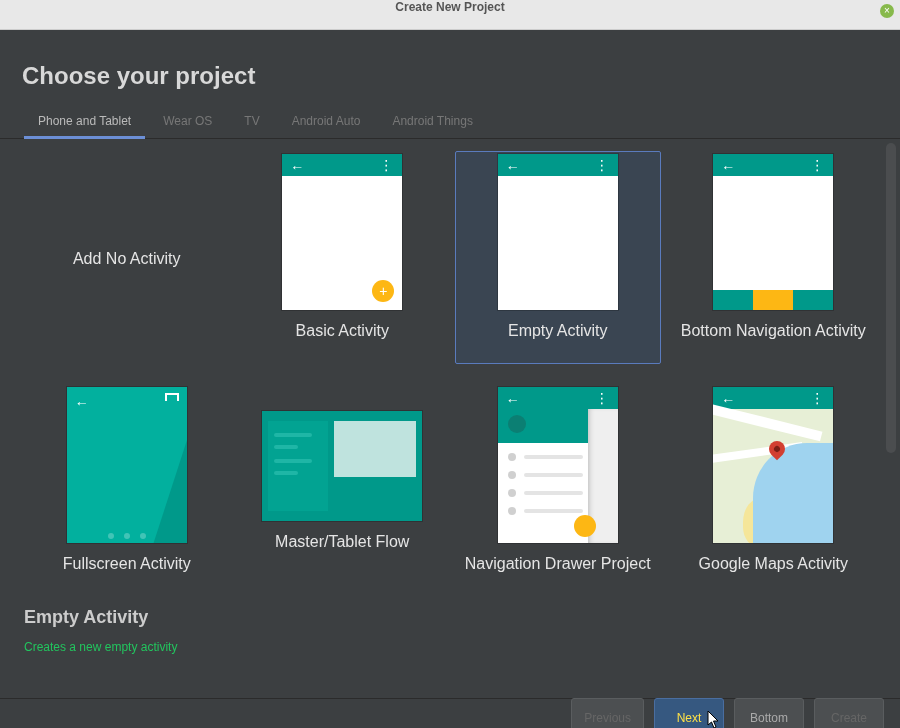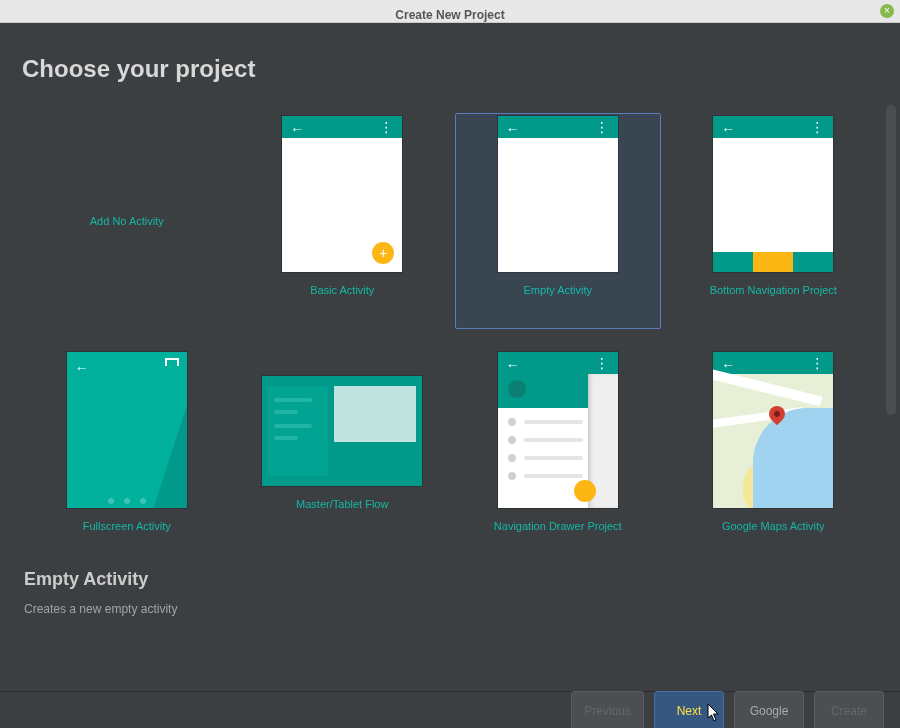--- a/index.html
+++ b/index.html
@@ -1,18 +1,18 @@
 <!DOCTYPE html>
 <html><head>
 <meta charset="utf-8">
 <style>
   * { box-sizing: border-box; margin: 0; padding: 0; }
   html, body { width: 900px; height: 728px; font-family: "Segoe UI", Arial, sans-serif; }
   .titlebar {
-    height: 23px; background: #e8e8e8; display: flex; align-items: flex-end;
+    height: 30px; background: #e8e8e8; display: flex; align-items: flex-start;
     justify-content: center; position: relative; border-bottom: 1px solid #ccc;
   }
   .titlebar .title { font-size: 12px; color: #555; font-weight: bold; }
   .titlebar .close {
     position: absolute; right: 6px; top: 4px; width: 14px; height: 14px;
     border-radius: 50%; background: #87b94b; display:flex; align-items:center; justify-content:center;
     color:#fff; font-size:10px; line-height:1;
   }
   .window { background: #3c3f41; color: #bbb; height: 706px; position: relative; }
   .header {
@@ -43,21 +43,21 @@
   .thumb {
     width: 120px; height: 156px; background: #fff; position: relative; overflow:hidden;
     box-shadow: 0 0 0 1px rgba(0,0,0,.2);
   }
   .tile.no-thumb .thumb { background: transparent; box-shadow:none; height:0; }
   .tile.no-thumb { justify-content:center; height: 210px; }
   .appbar { position:absolute; top:0; left:0; right:0; height:22px; background:#00998a; display:flex; align-items:center; justify-content:space-between; padding:0 8px;}
   .appbar .back { color:#fff; font-size:14px; line-height:1;}
   .appbar .dots { color:#fff; font-size:14px; letter-spacing:1px; line-height:1;}
   .fab { position:absolute; right:8px; bottom:8px; width:22px; height:22px; border-radius:50%; background:#fdb714; color:#fff; display:flex; align-items:center; justify-content:center; font-size:14px; line-height:1;}
-  .caption { font-size: 11px; color: #14b8a6; }
+  .caption { font-size: 16px; color: #e5e5e5; }
   .bnav { position:absolute; left:0; right:0; bottom:0; height:20px; background:#00998a; display:flex;}
   .bnav .mid { flex:0 0 40px; background:#fdb714;}
   .bnav .side { flex:1;}
   
   .thumb.fullscreen { background:#00998a; }
   .thumb.fullscreen .dev-icons { position:absolute; left:0; right:0; bottom:4px; display:flex; justify-content:center; gap:10px; }
   .thumb.fullscreen .dev-icons span { width:6px; height:6px; border-radius:50%; background:rgba(255,255,255,.25);}
   .thumb.fullscreen .diag { position:absolute; left:-10px; top:-10px; width:180px; height:200px; background:#02b09e; transform: skewX(-18deg) translateX(-62px);}
   .thumb.fullscreen .back { position:absolute; left:8px; top:6px; color:#fff; font-size:14px;}
   .thumb.fullscreen .expand { position:absolute; right:8px; top:6px; width:14px; height:14px; }
@@ -86,21 +86,21 @@
   .thumb.maps .sand { position:absolute; right:50px; bottom:-4px; width:40px; height:50px; background:#f5e69a; border-radius:50% 50% 40% 40%;}
   .thumb.maps .sand2 { position:absolute; right:-5px; bottom:55px; width:34px; height:30px; background:#f5e69a; border-radius:50%;}
   .thumb.maps .road1 { position:absolute; left:-10px; top:30px; width:120px; height:10px; background:#fff; transform:rotate(14deg);}
   .thumb.maps .road2 { position:absolute; left:-10px; top:62px; width:100px; height:8px; background:#fff; transform:rotate(-8deg);}
   .thumb.maps .pin { position:absolute; left:56px; top:54px;}
   .thumb.maps .pin .head{ width:16px; height:16px; background:#d23f31; border-radius:50% 50% 50% 0; transform:rotate(-45deg);}
   .thumb.maps .pin .head::after{ content:""; position:absolute; left:5px; top:5px; width:6px; height:6px; background:#7a1f16; border-radius:50%;}
 
   .desc { padding: 18px 24px 6px 24px; }
   .desc .name { font-size: 18px; color:#ccc; font-weight:600; margin-bottom:6px;}
-  .desc .text { font-size: 12px; color:#a3a3a3;margin-top:12px;}
+  .desc .text { font-size: 12px; color:#22c55e;margin-top:12px;}
   .footer {
     position:absolute; left:0; right:0; bottom:0; height:38px;
     display:flex; justify-content:flex-end; align-items:center; gap:10px;
     padding: 0 16px 6px 0; border-top: 1px solid #2b2b2b; padding-top:6px;
   }
   .btn {
     min-width:70px; height:40px; padding:0 12px; font-size:12px;
     background:#4c4f51; color:#aaa; border:1px solid #5a5d5f; border-radius:3px;
     display:flex; align-items:center; justify-content:center; position:relative;
   }
@@ -114,20 +114,27 @@
 
 <div class="titlebar">
   <span class="title">Create New Project</span>
   <span class="close">×</span>
 </div>
 
 <div class="window">
 
   <div class="header">Choose your project</div>
 
+  <div class="tabs">
+    <div class="tab active"><span>Phone and Tablet</span></div>
+    <div class="tab"><span>Wear OS</span></div>
+    <div class="tab"><span>TV</span></div>
+    <div class="tab"><span>Android Auto</span></div>
+    <div class="tab"><span>Android Things</span></div>
+  </div>
 
   <div class="gallery-wrap">
     <div class="gallery">
 
       <div class="tile no-thumb">
         <div class="thumb"></div>
         <div class="caption">Add No Activity</div>
       </div>
 
       <div class="tile">
@@ -156,21 +163,21 @@
           <div class="appbar">
               <span class="back">←</span>
               <span class="dots">⋮</span>
             </div>
           <div class="bnav">
               <div class="side"></div>
               <div class="mid"></div>
               <div class="side"></div>
             </div>
         </div>
-        <div class="caption">Bottom Navigation Project</div>
+        <div class="caption">Bottom Navigation Activity</div>
       </div>
 
       <div class="tile">
         <div class="thumb fullscreen">
           <div class="diag"></div>
           <span class="back">←</span>
           <span class="expand"></span>
           <div class="dev-icons">
               <span></span>
               <span></span>
@@ -255,20 +262,20 @@
       </div>
     <div class="btn primary">
       <span>Next</span>
       <span class="cursor" style="left:52px; top:12px;">
         <svg viewBox="0 0 12 18">
             <path d="M0 0 L0 14 L3.5 11 L6 17 L8 16 L5.5 10 L10 10 Z" fill="#fff" stroke="#000" stroke-width="1"></path>
           </svg>
       </span>
     </div>
     <div class="btn">
-        <span>Google</span>
+        <span>Bottom</span>
       </div>
     <div class="btn disabled">
         <span>Create</span>
       </div>
   </div>
 
 </div>
 
 </body></html>

